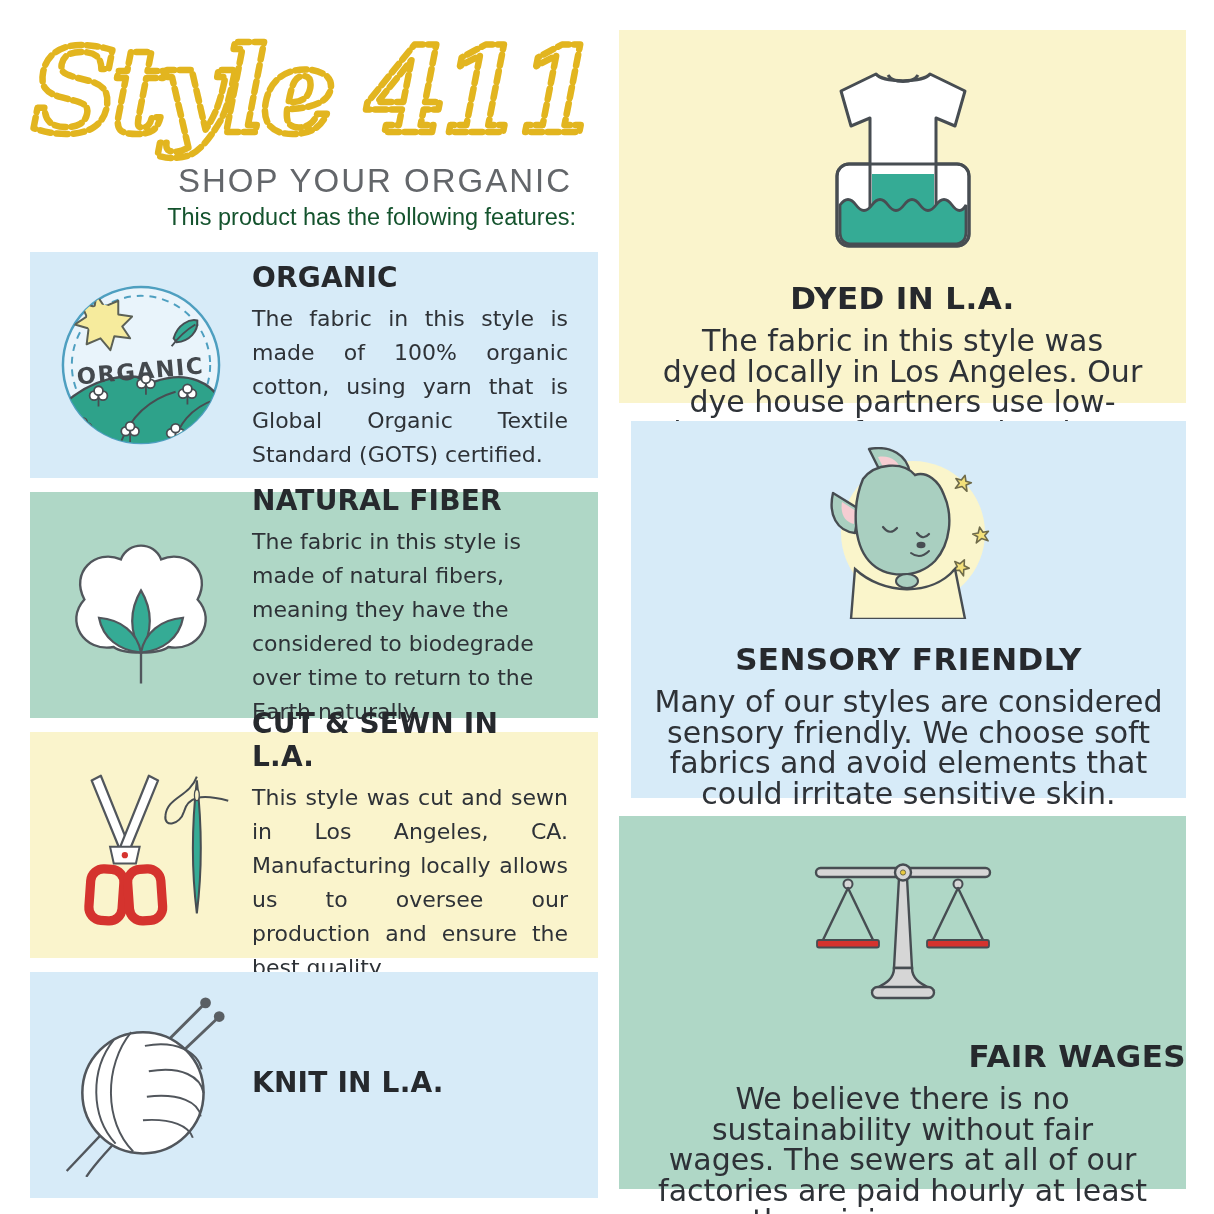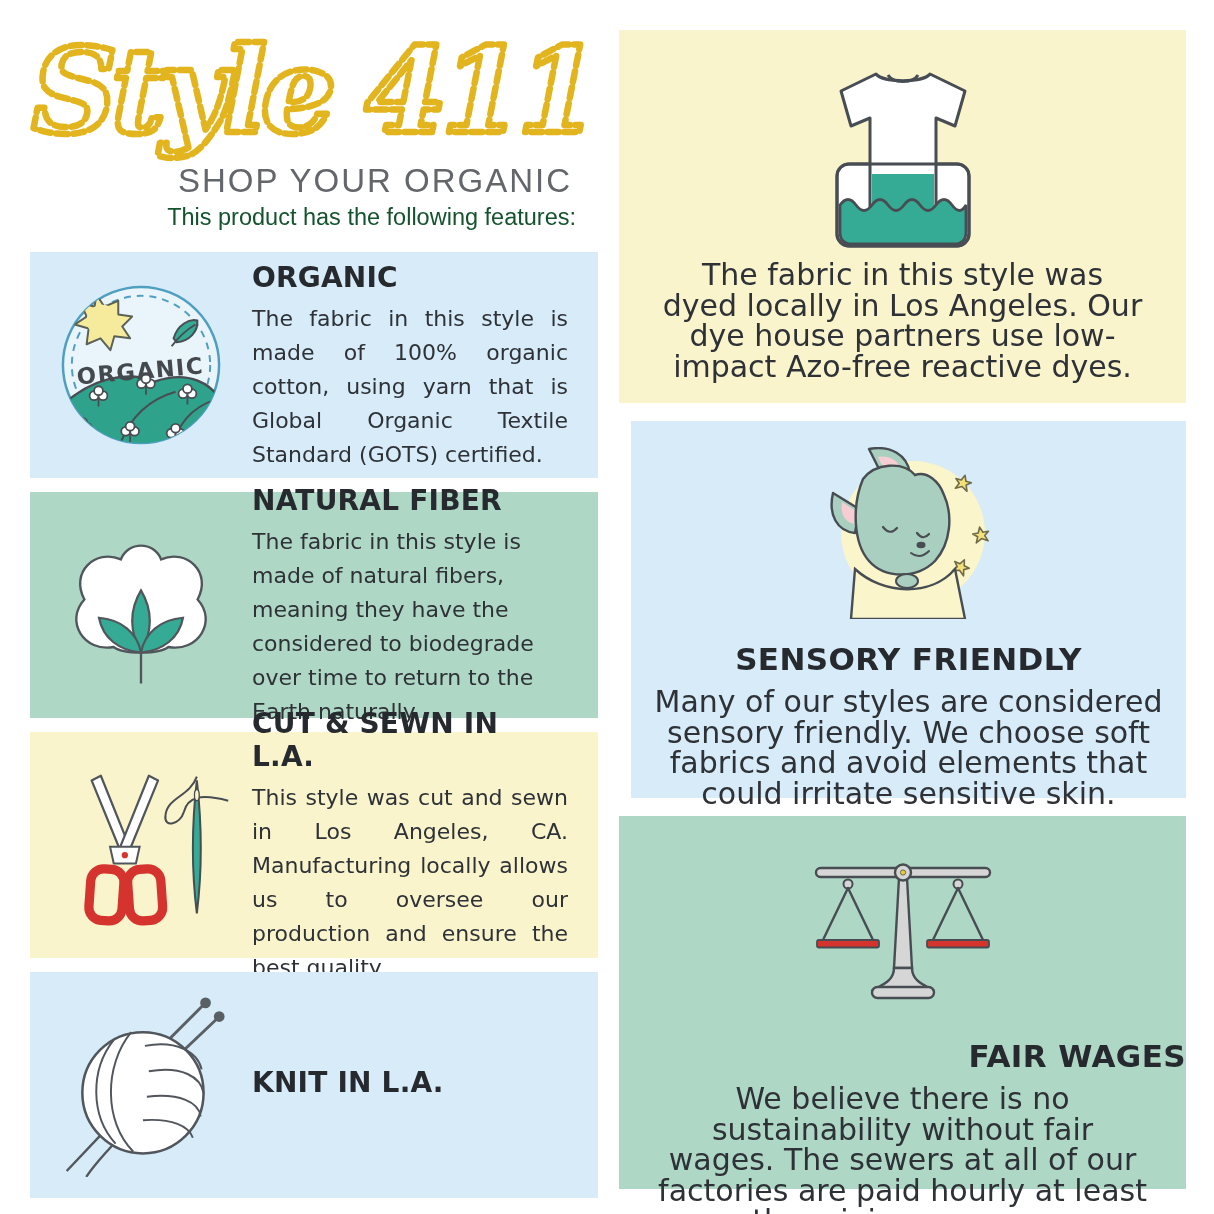--- a/index.html
+++ b/index.html
@@ -196,20 +196,21 @@
       <div class="icon-box">
         <svg width="220" height="186" viewBox="0 0 220 186">
           <rect x="44" y="100" width="132" height="82" rx="12" fill="#ffffff" stroke="#474d52" stroke-width="3"></rect>
           <path d="M83,10 C90,19 130,19 137,10 L172,27 L162,62 L143,54 L143,148 L77,148 L77,54 L58,62 L48,27 Z" fill="#ffffff" stroke="#474d52" stroke-width="3" stroke-linejoin="round"></path>
           <path d="M95,11 a16,10 0 0 0 30,0" fill="none" stroke="#474d52" stroke-width="3"></path>
           <rect x="79" y="110" width="62" height="37" fill="#35ab95"></rect>
           <path d="M47,141 q8,-11 16,0 t16,0 t16,0 t16,0 t16,0 t16,0 t16,0 t14,0 L173,168 q0,12 -12,12 L59,180 q-12,0 -12,-12 Z" fill="#35ab95" stroke="#474d52" stroke-width="2.8"></path>
           <rect x="44" y="100" width="132" height="82" rx="12" fill="none" stroke="#474d52" stroke-width="3"></rect>
         </svg>
       </div>
+      <h2>DYED IN L.A.</h2>
       <p>The fabric in this style was dyed locally in Los Angeles. Our dye house partners use low-impact Azo-free reactive dyes.</p>
     </section>
 
     <section class="card vcard c-sensory" style="background-color: rgb(215, 235, 248); margin-left: 12px;">
       <div class="icon-box">
         <svg width="196" height="172" viewBox="0 0 196 172">
           <circle cx="102" cy="86" r="72" fill="#faf5cb"></circle>
           <g fill="#f3e07a" stroke="#6f6b4a" stroke-width="1.6" stroke-linejoin="round">
             <path transform="translate(152,36) rotate(15)" d="M0,-8 L2.4,-2.4 L8,-2.4 L3.6,1.2 L6,7 L0,3.6 L-6,7 L-3.6,1.2 L-8,-2.4 L-2.4,-2.4 Z"></path>
             <path transform="translate(170,88) rotate(-10)" d="M0,-8 L2.4,-2.4 L8,-2.4 L3.6,1.2 L6,7 L0,3.6 L-6,7 L-3.6,1.2 L-8,-2.4 L-2.4,-2.4 Z"></path>

